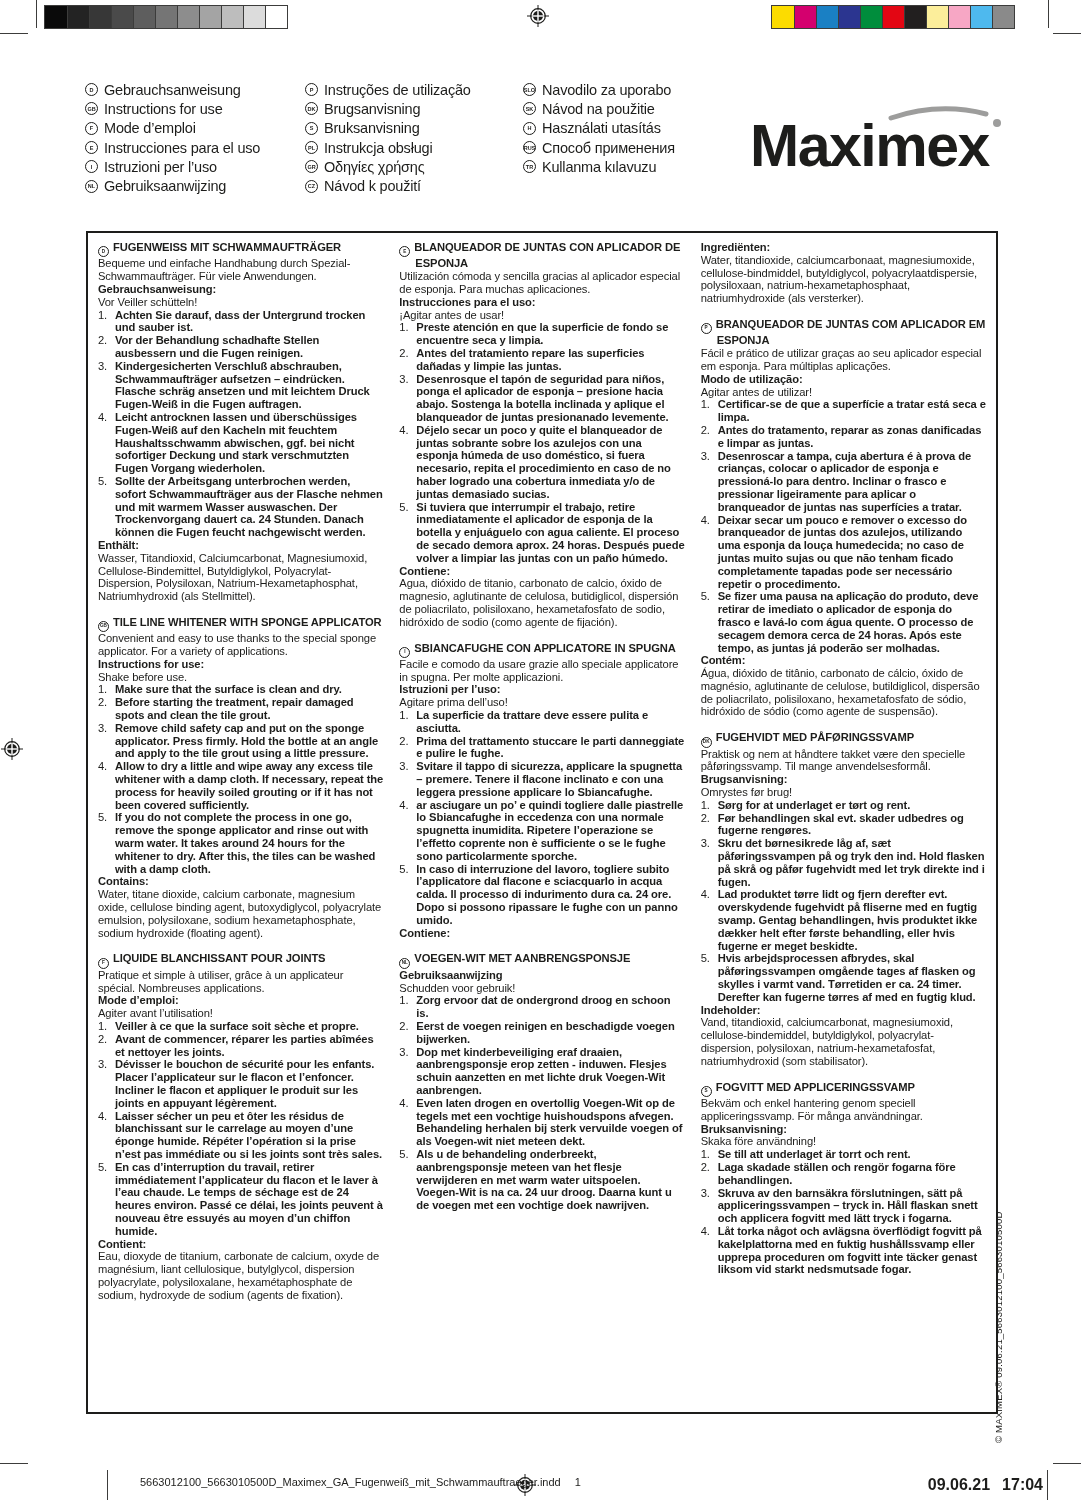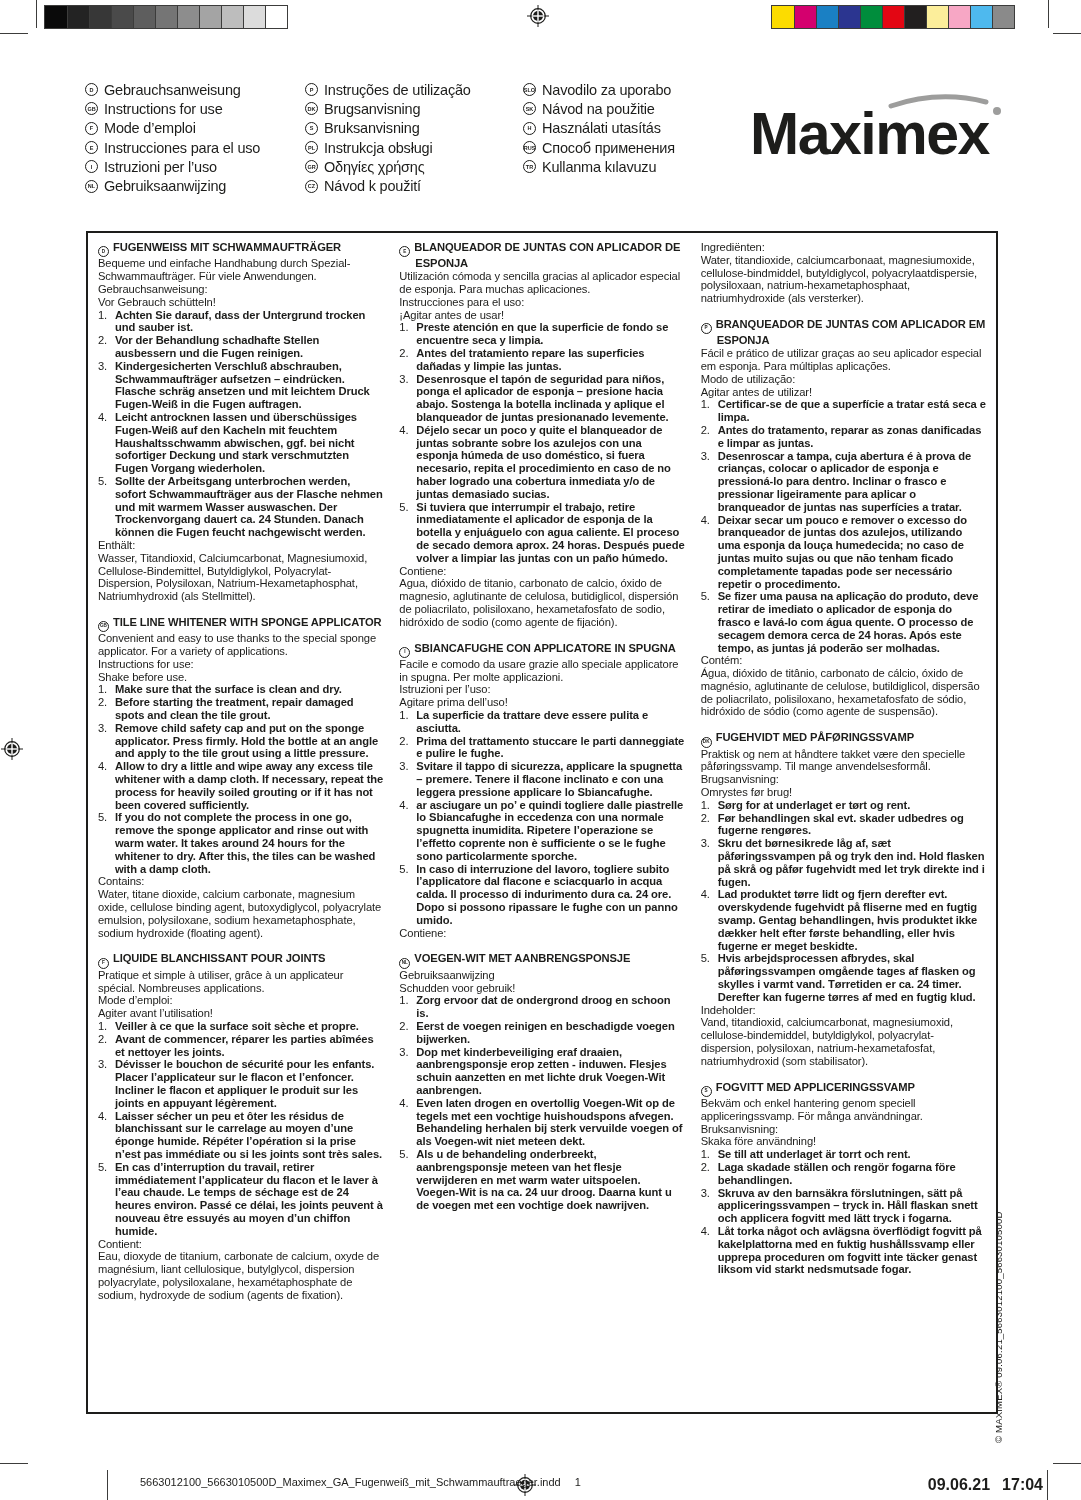--- a/index.html
+++ b/index.html
@@ -21,32 +21,32 @@
 
   
   .lang-col{position:absolute;top:80px;}
   .lang-row{display:flex;align-items:center;gap:6px;height:19.3px;}
   .code-badge{display:inline-flex;align-items:center;justify-content:center;width:13px;height:13px;
     border:1.2px solid #1d1d1b;border-radius:50%;font-size:5.5px;font-weight:bold;
     box-sizing:border-box;flex:none;letter-spacing:0;text-indent:0;}
   .lang-label{font-size:14.5px;letter-spacing:-0.2px;white-space:nowrap;}
 
   
-  .logo{position:absolute;left:750px;top:95px;width:262px;height:78px;}
+  .logo{position:absolute;left:750px;top:107px;width:262px;height:78px;}
   .logo-arc{position:absolute;left:0;top:-6px;}
   .logo-text{font-size:59px;font-weight:bold;letter-spacing:-1.5px;line-height:1;margin-top:10px;}
 
   
   .content{position:absolute;left:86px;top:231px;width:912px;height:1183px;border:2.5px solid #1d1d1b;
     box-sizing:border-box;display:flex;gap:16px;padding:8px 10px 0 10px;}
   .col{flex:1;font-size:11.2px;line-height:12.8px;letter-spacing:-0.1px;}
   .sec-title{font-weight:bold;padding-left:16px;text-indent:-16px;margin-top:13px;}
   .col > .sec-title:first-child{margin-top:0;}
   .sec-title .code-badge{width:11px;height:11px;font-size:4.6px;margin-right:4px;vertical-align:-1.5px;}
-  .subhead{font-weight:normal;}
+  .subhead{font-weight:bold;}
   .para{margin:0;}
   .li{display:flex;}
   .li .num{width:17px;flex:none;}
   .li .txt{flex:1;font-weight:bold;}
 
   
   .footer-file{position:absolute;left:140px;top:1476px;font-size:11px;}
   .footer-file .pg{margin-left:14px;}
   .footer-date{position:absolute;right:38px;top:1476px;font-size:16px;font-weight:bold;}
   .footer-date .tm{margin-left:12px;}
@@ -200,21 +200,21 @@
       <circle cx="247" cy="22" r="4" fill="#9d9d9c"></circle>
     </svg>
     <div class="logo-text">Maximex</div>
   </div>
 
   <div class="content">
     <div class="col">
         <div class="sec-title"><span class="code-badge">D</span><span>FUGENWEISS MIT SCHWAMMAUFTRÄGER</span></div>
         <div class="para">Bequeme und einfache Handhabung durch Spezial- Schwammaufträger. Für viele Anwendungen.</div>
         <div class="subhead">Gebrauchsanweisung:</div>
-        <div class="para">Vor Gebrauch schütteln!</div>
+        <div class="para">Vor Veiller schütteln!</div>
         <div class="li">
           <span class="num">1.</span>
           <span class="txt">Achten Sie darauf, dass der Untergrund trocken und sauber ist.</span>
         </div>
         <div class="li">
           <span class="num">2.</span>
           <span class="txt">Vor der Behandlung schadhafte Stellen ausbessern und die Fugen reinigen.</span>
         </div>
         <div class="li">
           <span class="num">3.</span>

